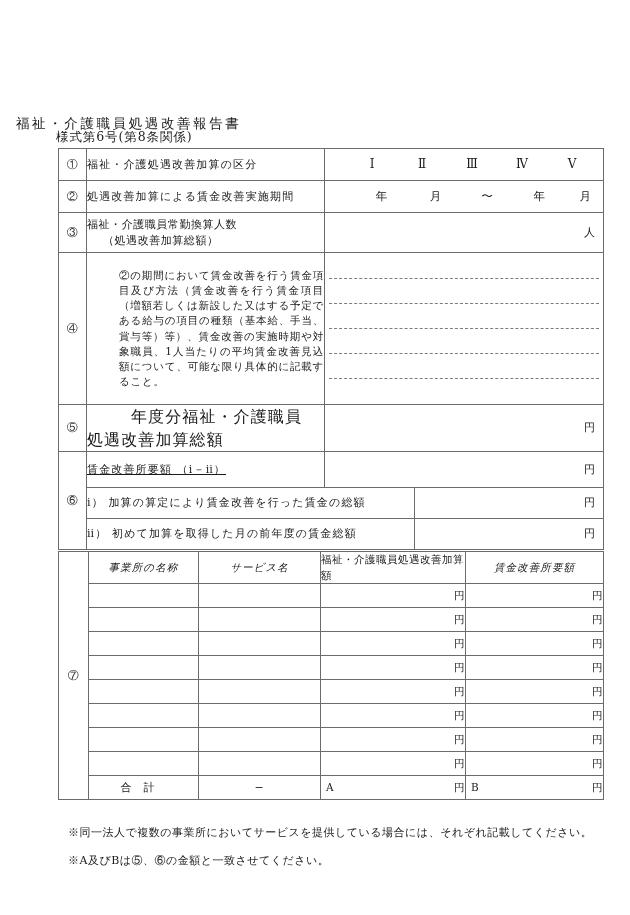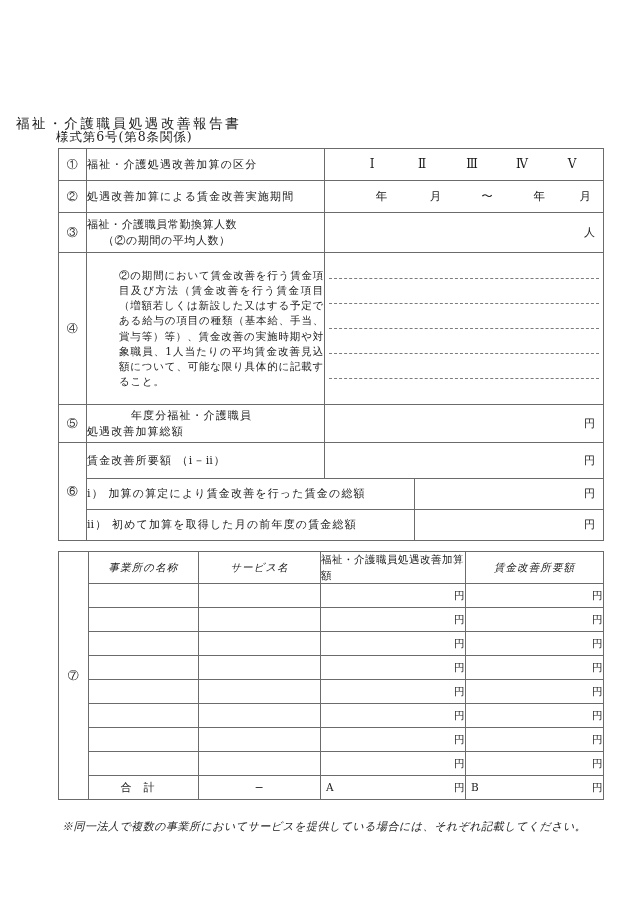--- a/index.html
+++ b/index.html
@@ -130,21 +130,21 @@
   }
   .dotted-area .dline {
     border-bottom: 1px dashed #7d7d7d;
     height: 25px;
   }
   .dotted-area .dline:last-child { border-bottom: none; }
 
   .label-5 {
     padding: 3px 6px 3px 7px;
     letter-spacing: 1.1px;
-    font-size: 11px;
+    font-size: 16px;
     line-height: 1.5;
   }
   .label-5 .line-a { display: block; padding-left: 44px; }
   .label-5 .line-b { display: block; }
 
   
   #table-offices {
     left: 58px;
     top: 551px;
     width: 545px;
@@ -195,21 +195,21 @@
   
   .notes {
     position: absolute;
     left: 56px;
     top: 813px;
     width: 556px;
     font-size: 11px;
     line-height: 1.42;
     letter-spacing: 0.5px;
   }
-  .notes p { margin: 6px; font-style: italic; }
+  .notes p { margin: 12px; }
   .notes .note-line2 { margin-top: 0; }
 </style>
 </head>
 <body>
 
 <div class="page">
 
   <div class="form-code">様式第6号(第8条関係)</div>
 
   <div class="doc-title">福祉・介護職員処遇改善報告書</div>
@@ -248,21 +248,21 @@
             <span class="p-y2">年</span>
             <span class="p-m2">月</span>
           </div>
         </td>
       </tr>
 
       <tr>
         <td class="num-cell">③</td>
         <td class="label-cell tight" style="height:40px;margin-top:18px;">
           <span style="display:block;">福祉・介護職員常勤換算人数</span>
-          <span style="display:block;padding-left:16px;">（②の期間の平均人数）</span>
+          <span style="display:block;padding-left:16px;">（処遇改善加算総額）</span>
         </td>
         <td class="val-cell" colspan="2">
           <span class="unit-right">人</span>
         </td>
       </tr>
 
       <tr>
         <td class="num-cell">④</td>
         <td class="block4-label" style="height:152px;padding-left:32px;">②の期間において賃金改善を行う賃金項目及び方法（賃金改善を行う賃金項目（増額若しくは新設した又はする予定である給与の項目の種類（基本給、手当、賞与等）等）、賃金改善の実施時期や対象職員、1人当たりの平均賃金改善見込額について、可能な限り具体的に記載すること。</td>
         <td class="val-cell" colspan="2" style="padding:0;">
@@ -283,21 +283,21 @@
           <span class="line-a">年度分福祉・介護職員</span>
           <span class="line-b">処遇改善加算総額</span>
         </td>
         <td class="val-cell" colspan="2">
           <span class="unit-right">円</span>
         </td>
       </tr>
 
       <tr>
         <td class="num-cell" rowspan="3">⑥</td>
-        <td class="label-cell" style="height:36px;">賃金改善所要額 （ⅰ－ⅱ）</td>
+        <td class="label-cell" style="height:36px;text-decoration:underline;">賃金改善所要額 （ⅰ－ⅱ）</td>
         <td class="val-cell" colspan="2">
           <span class="unit-right">円</span>
         </td>
       </tr>
 
       <tr>
         <td class="label-cell" colspan="2" style="height:31px;">ⅰ） 加算の算定により賃金改善を行った賃金の総額</td>
         <td class="val-cell">
           <span class="unit-right">円</span>
         </td>
@@ -391,15 +391,16 @@
           <span class="tagmark">B</span>
           <span>円</span>
         </td>
       </tr>
 
     </tbody>
   </table>
 
   <div class="notes">
     <p>※同一法人で複数の事業所においてサービスを提供している場合には、それぞれ記載してください。</p>
+    <p class="note-line2">※A及びBは⑤、⑥の金額と一致させてください。</p>
   </div>
 
 </div>
 
 </body></html>

